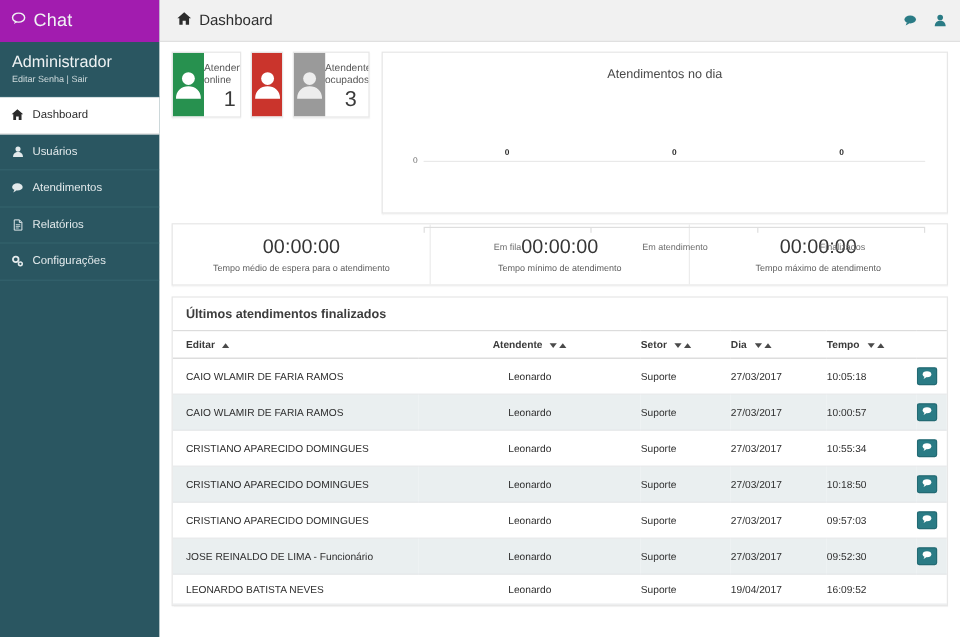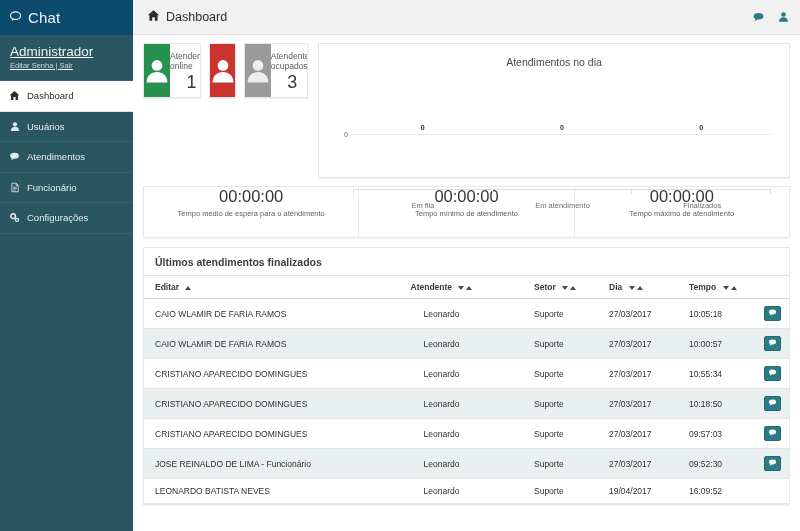--- a/index.html
+++ b/index.html
@@ -14,27 +14,27 @@
   
   #sidebar {
     width: 133px; height: 531px;
     background: #2a5661;
     flex: 0 0 133px;
     color: #ffffff;
     overflow: hidden;
   }
   .brand {
     height: 35px;
-    background: #0c4a6e;
+    background: #a21caf;
     display: flex; align-items: center;
     padding-left: 9px;
     gap: 6px;
   }
   .brand-title { font-size: 15px; color: #f0f3f4; letter-spacing: .2px; }
-  .user-block { padding: 9px 10px 10px 10px; text-decoration: underline; }
+  .user-block { padding: 9px 10px 10px 10px; }
   .user-name { font-size: 13.5px; color: #eef2f3; line-height: 15px; }
   .user-links { font-size: 7.5px; color: #cfdbdd; margin-top: 2px; }
   .user-links span { cursor: pointer; }
   .nav { border-top: 1px solid #34626d; }
   .nav-item {
     height: 30.5px;
     display: flex; align-items: center;
     gap: 7px;
     padding-left: 9px;
     font-size: 9.5px;
@@ -137,21 +137,21 @@
   .timer-panel {
     margin-top: 8px;
     background: #ffffff;
     border: 1px solid #e7e7e7;
     box-shadow: 0 1px 1px rgba(0,0,0,.05);
     height: 52px;
     display: flex;
   }
   .timer-cell {
     flex: 1;
-    display: flex; flex-direction: column; align-items: center; 
+    display: flex; flex-direction: column; align-items: center; justify-content: center;
     border-right: 1px solid #ececec;
   }
   .timer-cell:last-child { border-right: none; }
   .timer-value { font-size: 16.5px; color: #353535; line-height: 19px; }
   .timer-label { font-size: 7.5px; color: #5e5e5e; margin-top: 3px; }
 
   
   .table-panel {
     margin-top: 9px;
     background: #ffffff;
@@ -258,21 +258,21 @@
       </div>
 
       <div class="nav-item">
         <span class="ico">
           <svg width="10" height="11" viewBox="0 0 16 16">
               <path d="M3 1.2 H10 L13.2 4.4 V14.8 H3 Z" fill="none" stroke="#e3eaec" stroke-width="1.3"></path>
               <path d="M9.8 1.4 V4.6 H13" fill="none" stroke="#e3eaec" stroke-width="1.3"></path>
               <path d="M5 7.6 H11 M5 9.8 H11 M5 12 H9" stroke="#e3eaec" stroke-width="1.1"></path>
             </svg>
         </span>
-        <span>Funcionário</span>
+        <span>Relatórios</span>
       </div>
 
       <div class="nav-item">
         <span class="ico">
           <svg width="11" height="11" viewBox="0 0 16 16">
             <circle cx="6" cy="6" r="3.4" fill="none" stroke="#e3eaec" stroke-width="2.2"></circle>
             <circle cx="11.6" cy="11.4" r="2.3" fill="none" stroke="#e3eaec" stroke-width="1.8"></circle>
           </svg>
         </span>
         <span>Configurações</span>

